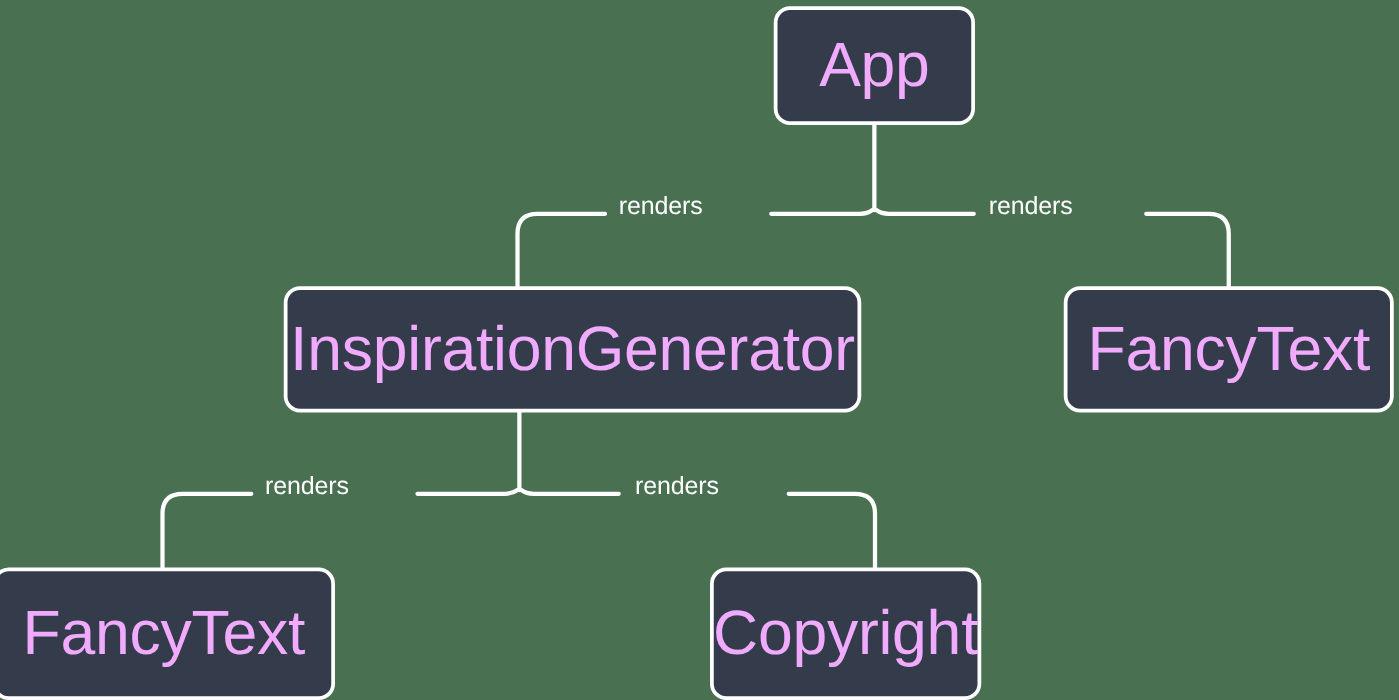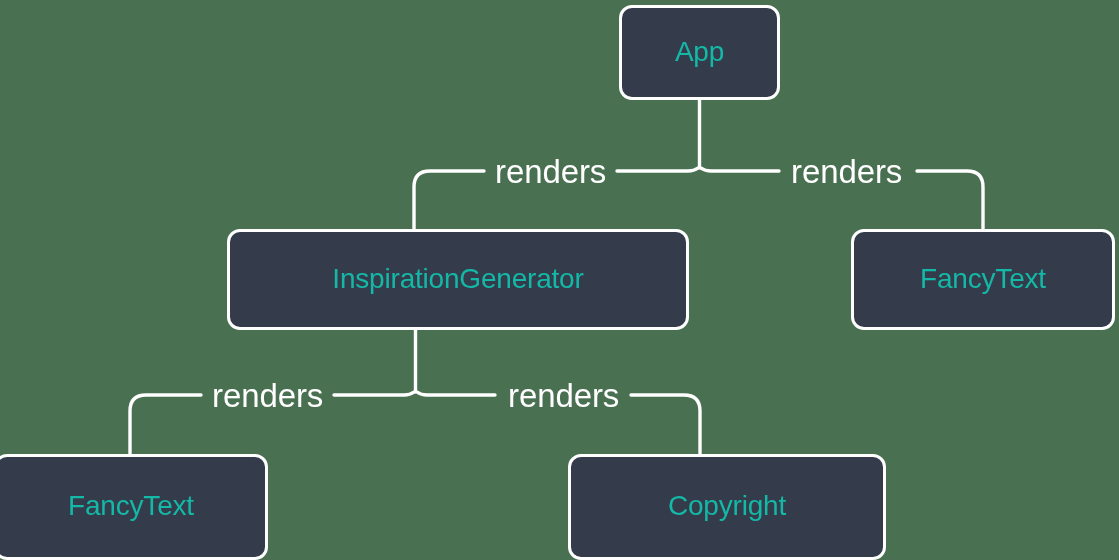--- a/index.html
+++ b/index.html
@@ -26,39 +26,39 @@
     width: 1119px;
     height: 560px;
     pointer-events: none;
   }
   .node {
     position: absolute;
     box-sizing: border-box;
     background: #343c4b;
     border: 3px solid #ffffff;
     border-radius: 13px;
-    color: #14b8a6;
+    color: #f0abfc;
     display: flex;
     align-items: center;
     justify-content: center;
-    font-size: 28px;
+    font-size: 50px;
     font-weight: 400;
     letter-spacing: -0.2px;
     white-space: nowrap;
     z-index: 2;
   }
   .node-label {
     display: block;
     line-height: 1;
     padding-bottom: 2px;
   }
   .edge-label {
     position: absolute;
     color: #ffffff;
-    font-size: 33px;
+    font-size: 20px;
     font-weight: 400;
     letter-spacing: -0.1px;
     white-space: nowrap;
     line-height: 1;
     z-index: 3;
   }
 </style>
 </head>
 <body>
 
@@ -112,21 +112,21 @@
   </div>
 
   <div class="node" style="left:851px; top:229px; width:264px; height:101px;">
     <span class="node-label">FancyText</span>
   </div>
 
   <div class="node" style="left:-6px; top:454px; width:274px; height:106px;">
     <span class="node-label">FancyText</span>
   </div>
 
-  <div class="node" style="left:568px; top:454px; width:318px; height:106px;">
+  <div class="node" style="left:568px; top:454px; width:217px; height:106px;">
     <span class="node-label">Copyright</span>
   </div>
 
   <div class="edge-label" style="left:495px; top:155px;">renders</div>
 
   <div class="edge-label" style="left:791px; top:155px;">renders</div>
 
   <div class="edge-label" style="left:212px; top:379px;">renders</div>
 
   <div class="edge-label" style="left:508px; top:379px;">renders</div>

